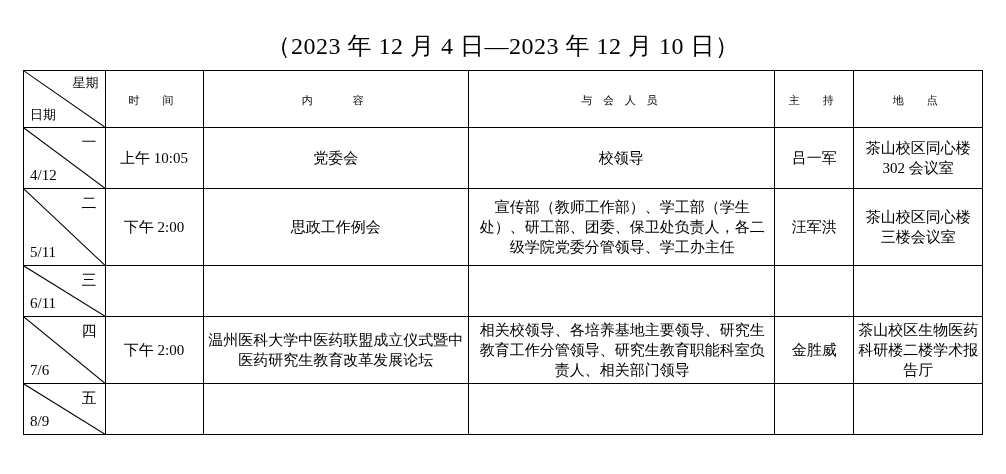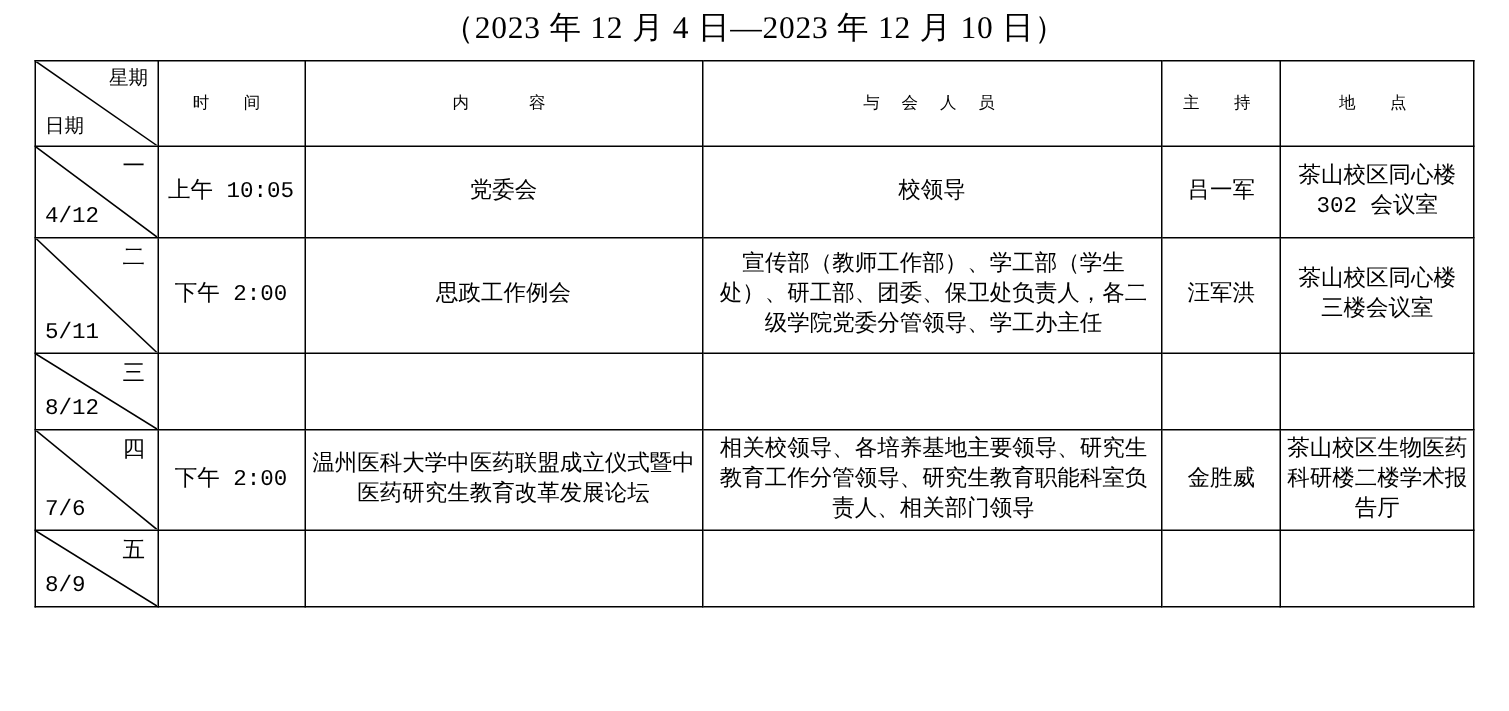--- a/index.html
+++ b/index.html
@@ -15,41 +15,42 @@
     overflow: hidden;
   }
   .page {
     position: relative;
     width: 1006px;
     height: 474px;
     box-sizing: border-box;
   }
   .title {
     text-align: center;
-    font-size: 21px;
+    font-size: 24px;
     font-family: "Liberation Serif", "DejaVu Serif", serif;
     letter-spacing: 0.5px;
     padding-top: 4px;
     padding-bottom: 8px;
+    margin-top: 26px;
   }
   table.sched {
     border-collapse: collapse;
     margin: 0 auto;
     width: 960px;
     table-layout: fixed;
   }
   table.sched td, table.sched th {
     border: 1px solid #000000;
     padding: 2px 3px;
     font-size: 15px;
     font-weight: normal;
     text-align: center;
     vertical-align: middle;
     line-height: 1.35;
-    font-family: Liberation Mono, monospace;
+    font-family: Liberation Serif, serif;
   }
   
   .corner {
     position: relative;
     height: 56px;
     padding: 0 !important;
     overflow: hidden;
   }
   .corner .diag {
     position: absolute;
@@ -183,21 +184,21 @@
         <td>汪军洪</td>
         <td class="cell-multi">茶山校区同心楼<br>三楼会议室</td>
       </tr>
 
       <tr class="row-c">
         <td class="datecell">
           <svg class="diag" viewBox="0 0 80 46" preserveAspectRatio="none">
             <line x1="0" y1="0" x2="80" y2="46" stroke="#000000" stroke-width="1"></line>
           </svg>
           <span class="wd">三</span>
-          <span class="dt">8/12</span>
+          <span class="dt">6/11</span>
         </td>
         <td></td>
         <td class="cell-multi"></td>
         <td class="cell-multi"></td>
         <td></td>
         <td class="cell-multi"></td>
       </tr>
 
       <tr class="row-d">
         <td class="datecell">

